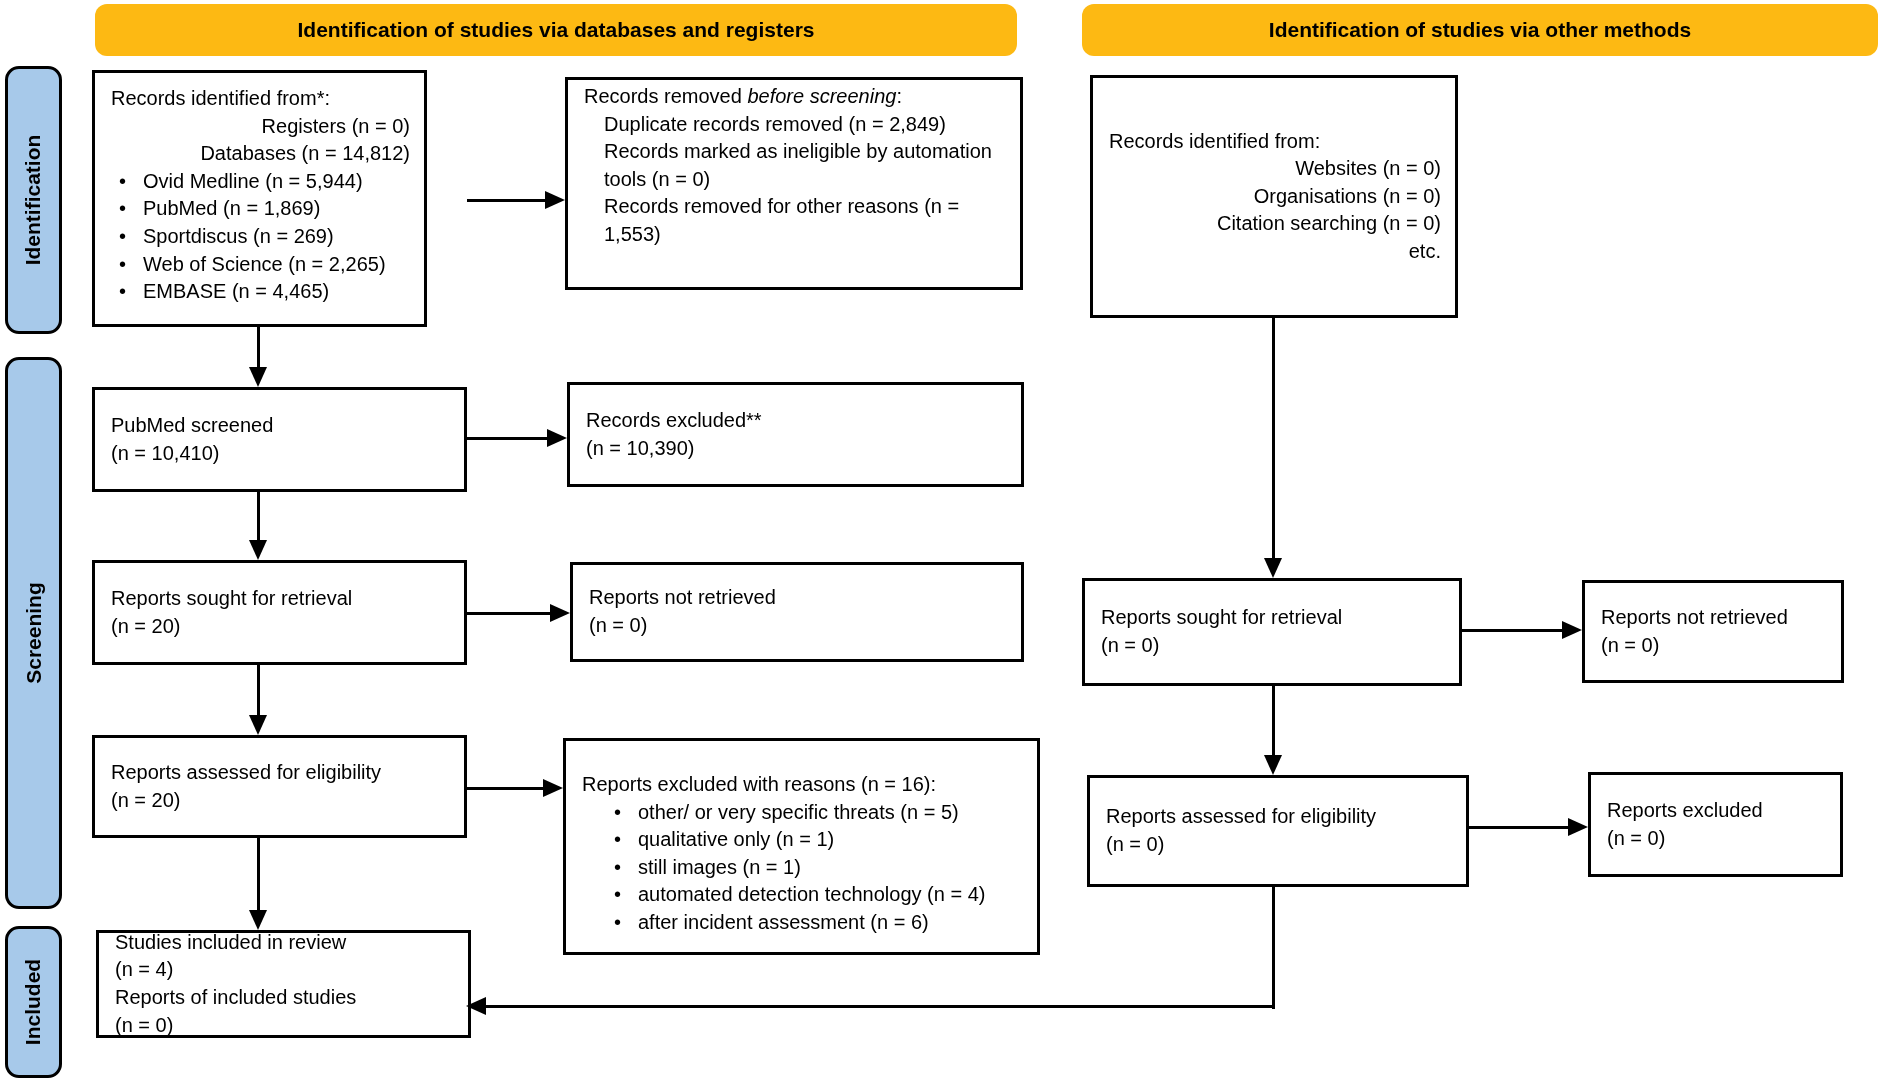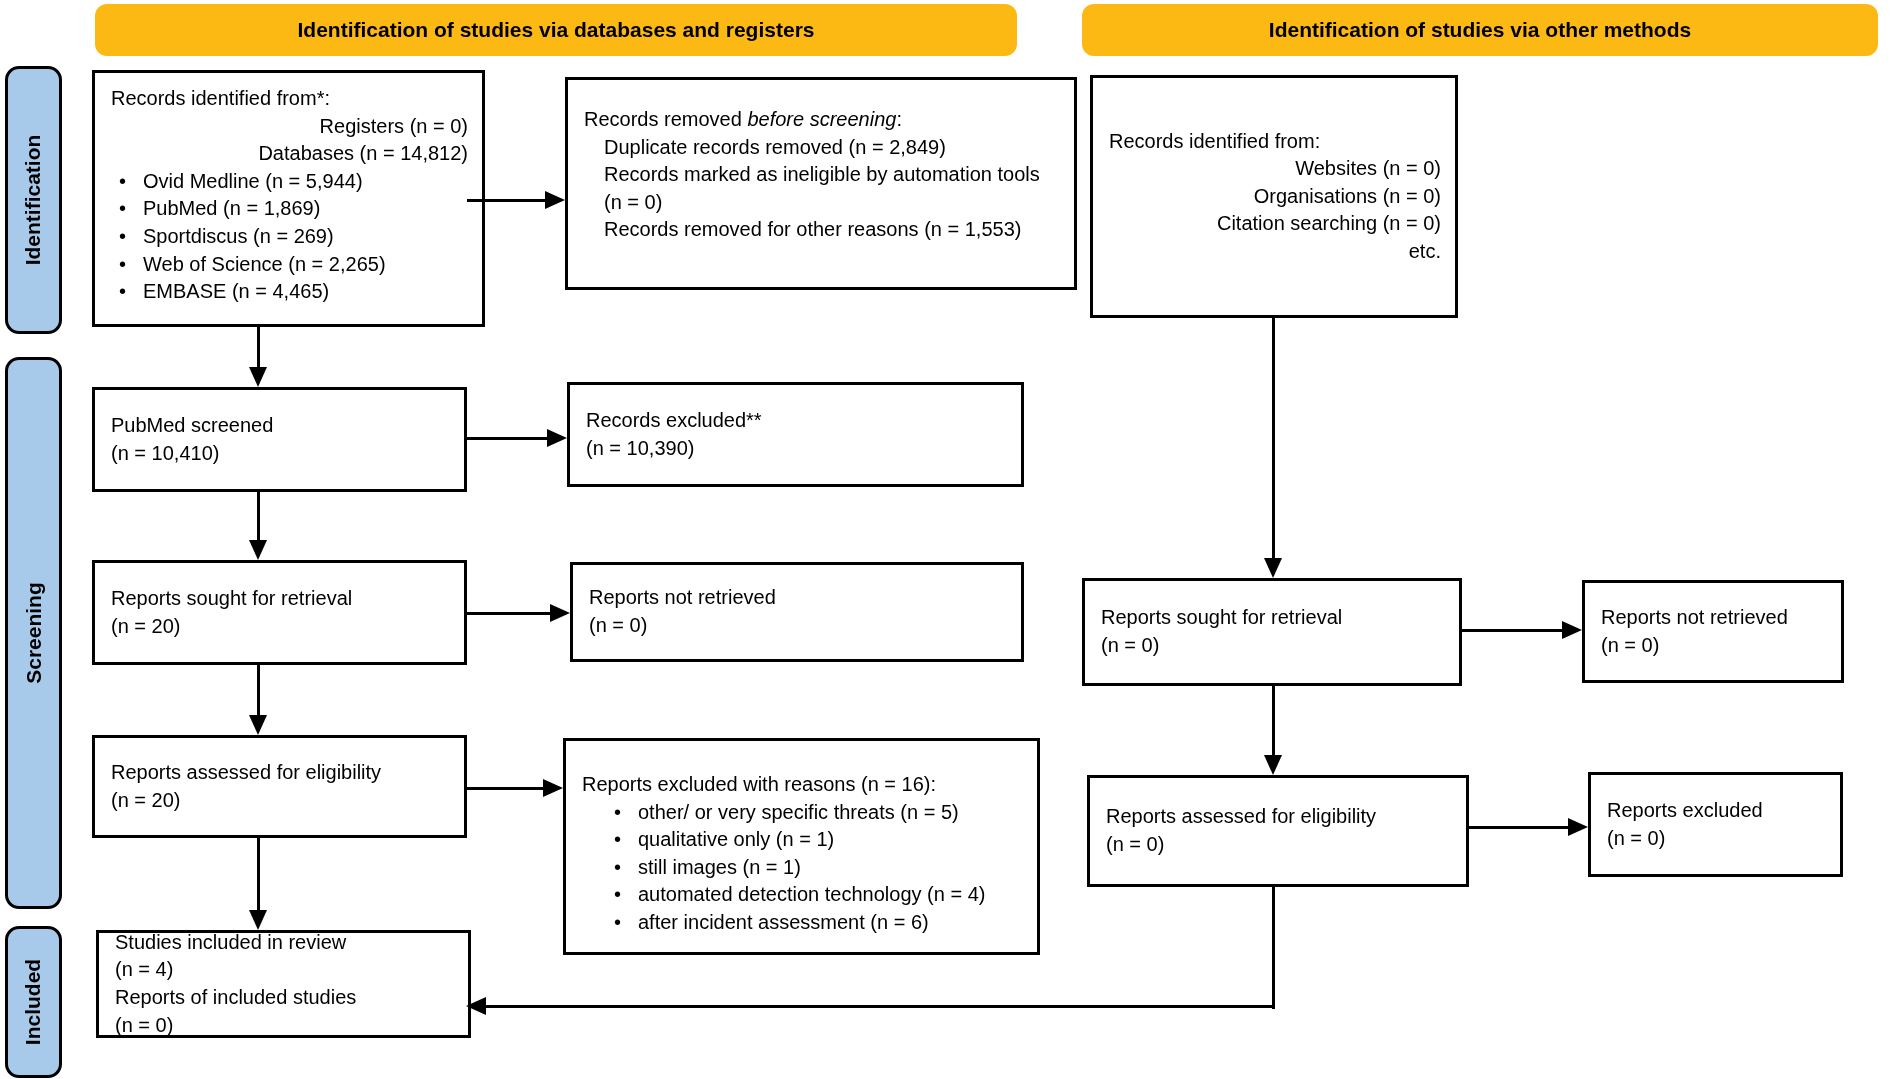--- a/index.html
+++ b/index.html
@@ -82,21 +82,21 @@
   <div class="stage" style="left:5px; top:66px; width:51px; height:262px;">
     <span class="vtext">Identification</span>
   </div>
   <div class="stage" style="left:5px; top:357px; width:51px; height:546px;">
     <span class="vtext">Screening</span>
   </div>
   <div class="stage" style="left:5px; top:926px; width:51px; height:146px;">
     <span class="vtext">Included</span>
   </div>
 
-  <div class="box" style="left:92px; top:70px; width:393px; height:257px;">
+  <div class="box" style="left:92px; top:70px; width:335px; height:257px;">
     <div class="t">Records identified from*:</div>
     <div>
         <div class="indent">Registers (n = 0)</div>
         <div class="indent">Databases (n = 14,812)</div>
       </div>
     <div>
         <div class="bullet">Ovid Medline (n = 5,944)</div>
         <div class="bullet">PubMed (n = 1,869)</div>
         <div class="bullet">Sportdiscus (n = 269)</div>
         <div class="bullet">Web of Science (n = 2,265)</div>
@@ -127,21 +127,21 @@
 
   <div class="box center" style="left:96px; top:930px; width:375px; height:108px;">
     <div>
         <div class="line">Studies included in review</div>
         <div class="line">(n = 4)</div>
         <div class="line">Reports of included studies</div>
         <div class="line">(n = 0)</div>
       </div>
   </div>
 
-  <div class="box" style="left:565px; top:77px; width:512px; height:213px; padding-top:26px;">
+  <div class="box" style="left:565px; top:77px; width:458px; height:213px; padding-top:3px;">
     <div class="t">
       <span>Records removed </span><em>before screening</em><span>:</span>
     </div>
     <div>
         <div class="indent-sm">Duplicate records removed (n = 2,849)</div>
         <div class="indent-sm">Records marked as ineligible by automation tools (n = 0)</div>
         <div class="indent-sm">Records removed for other reasons (n = 1,553)</div>
       </div>
   </div>
 

